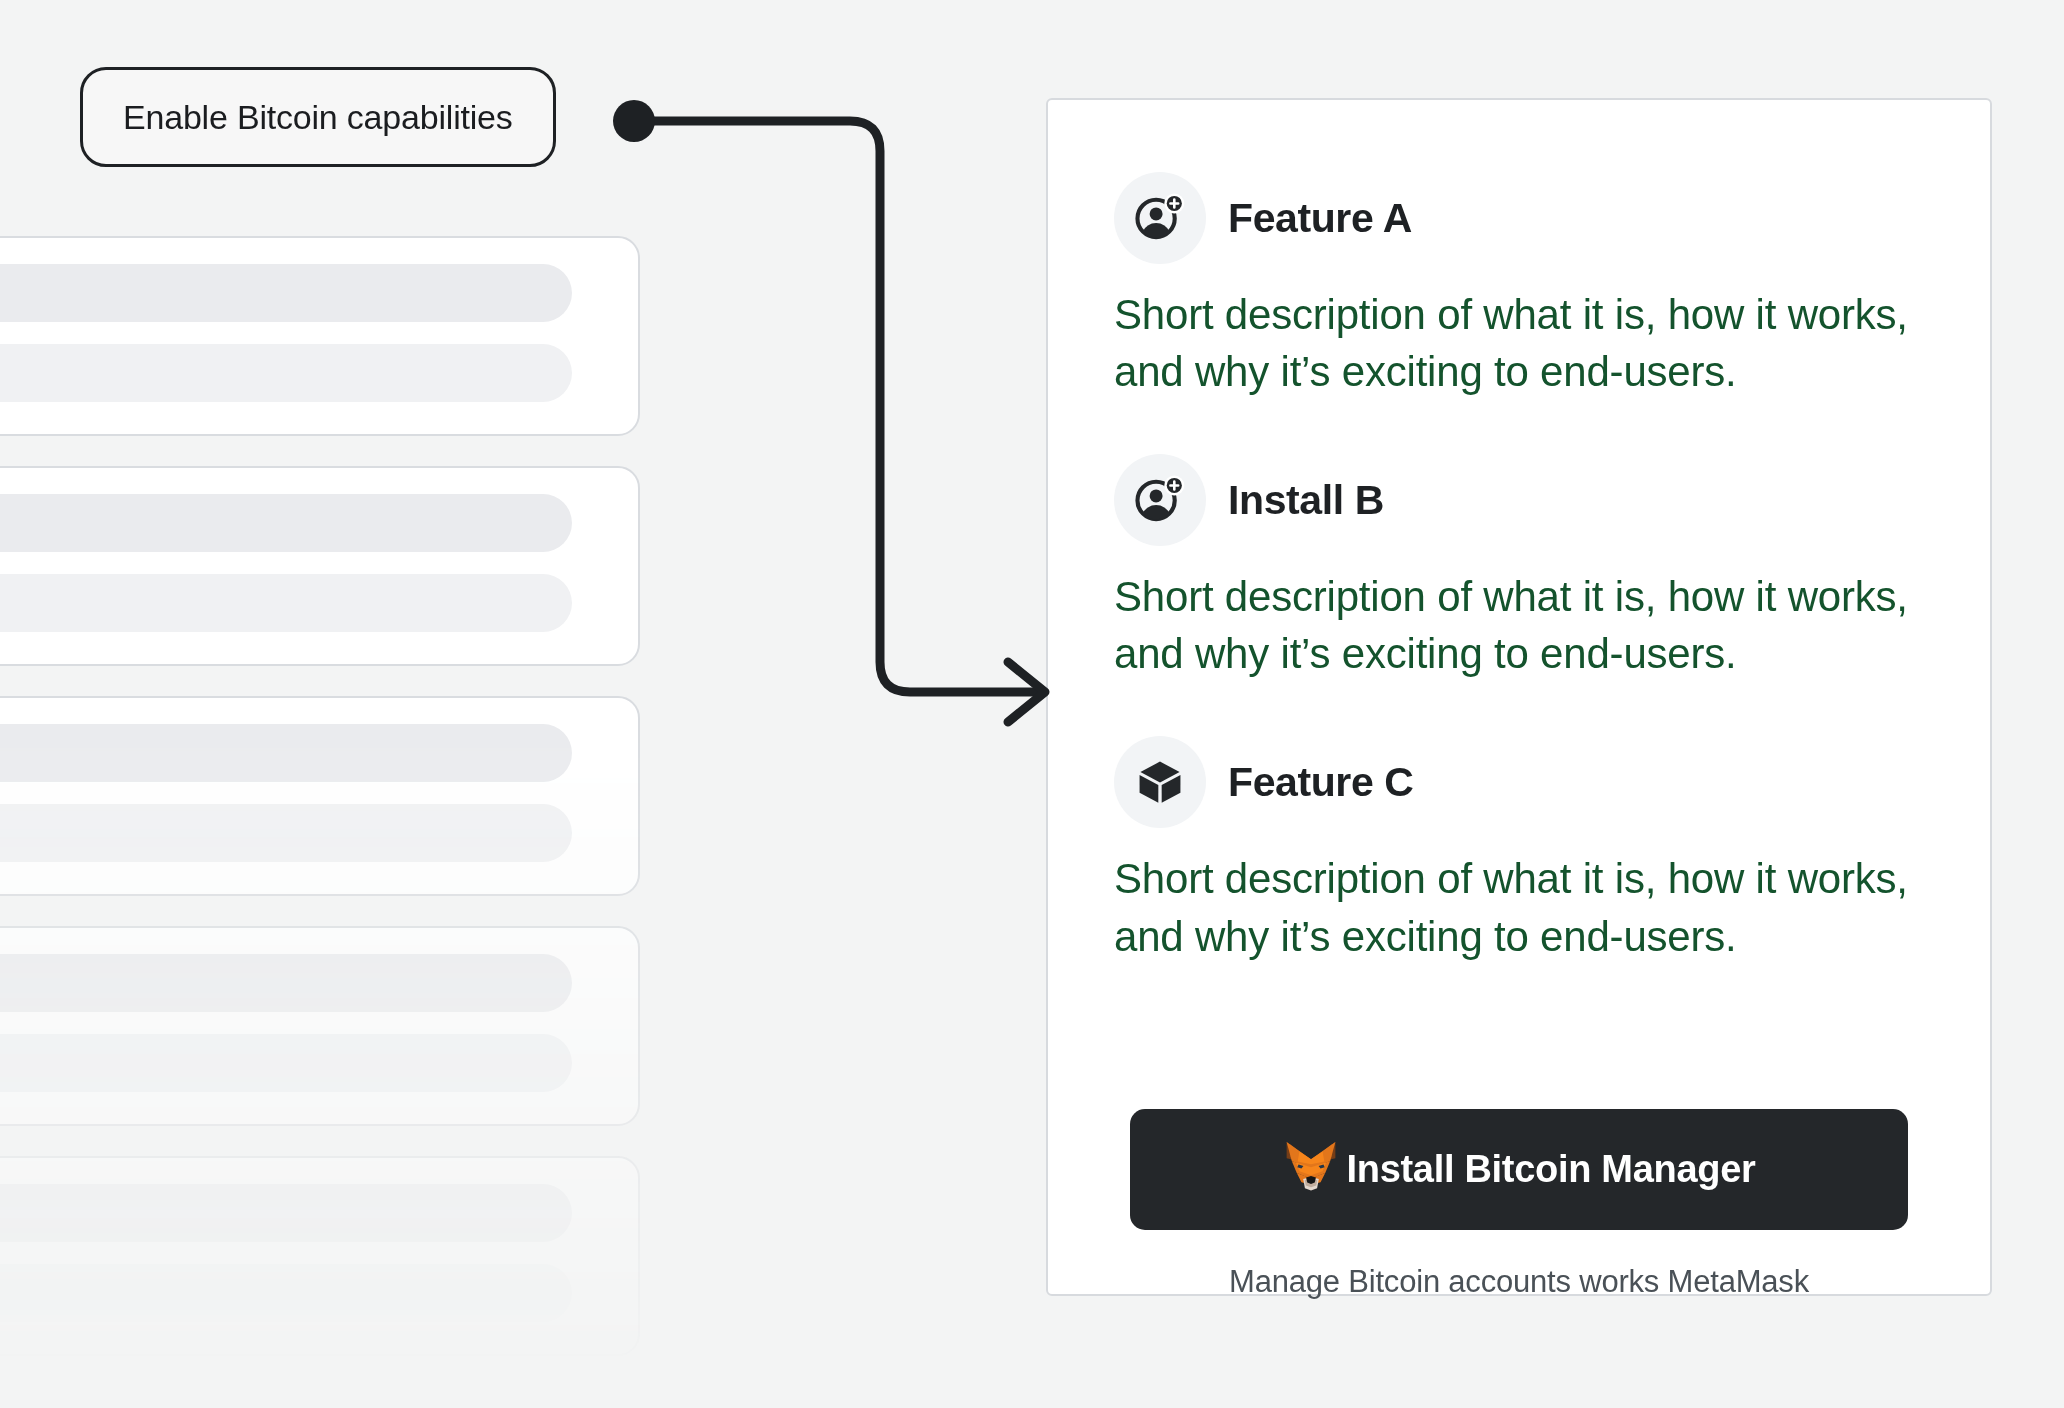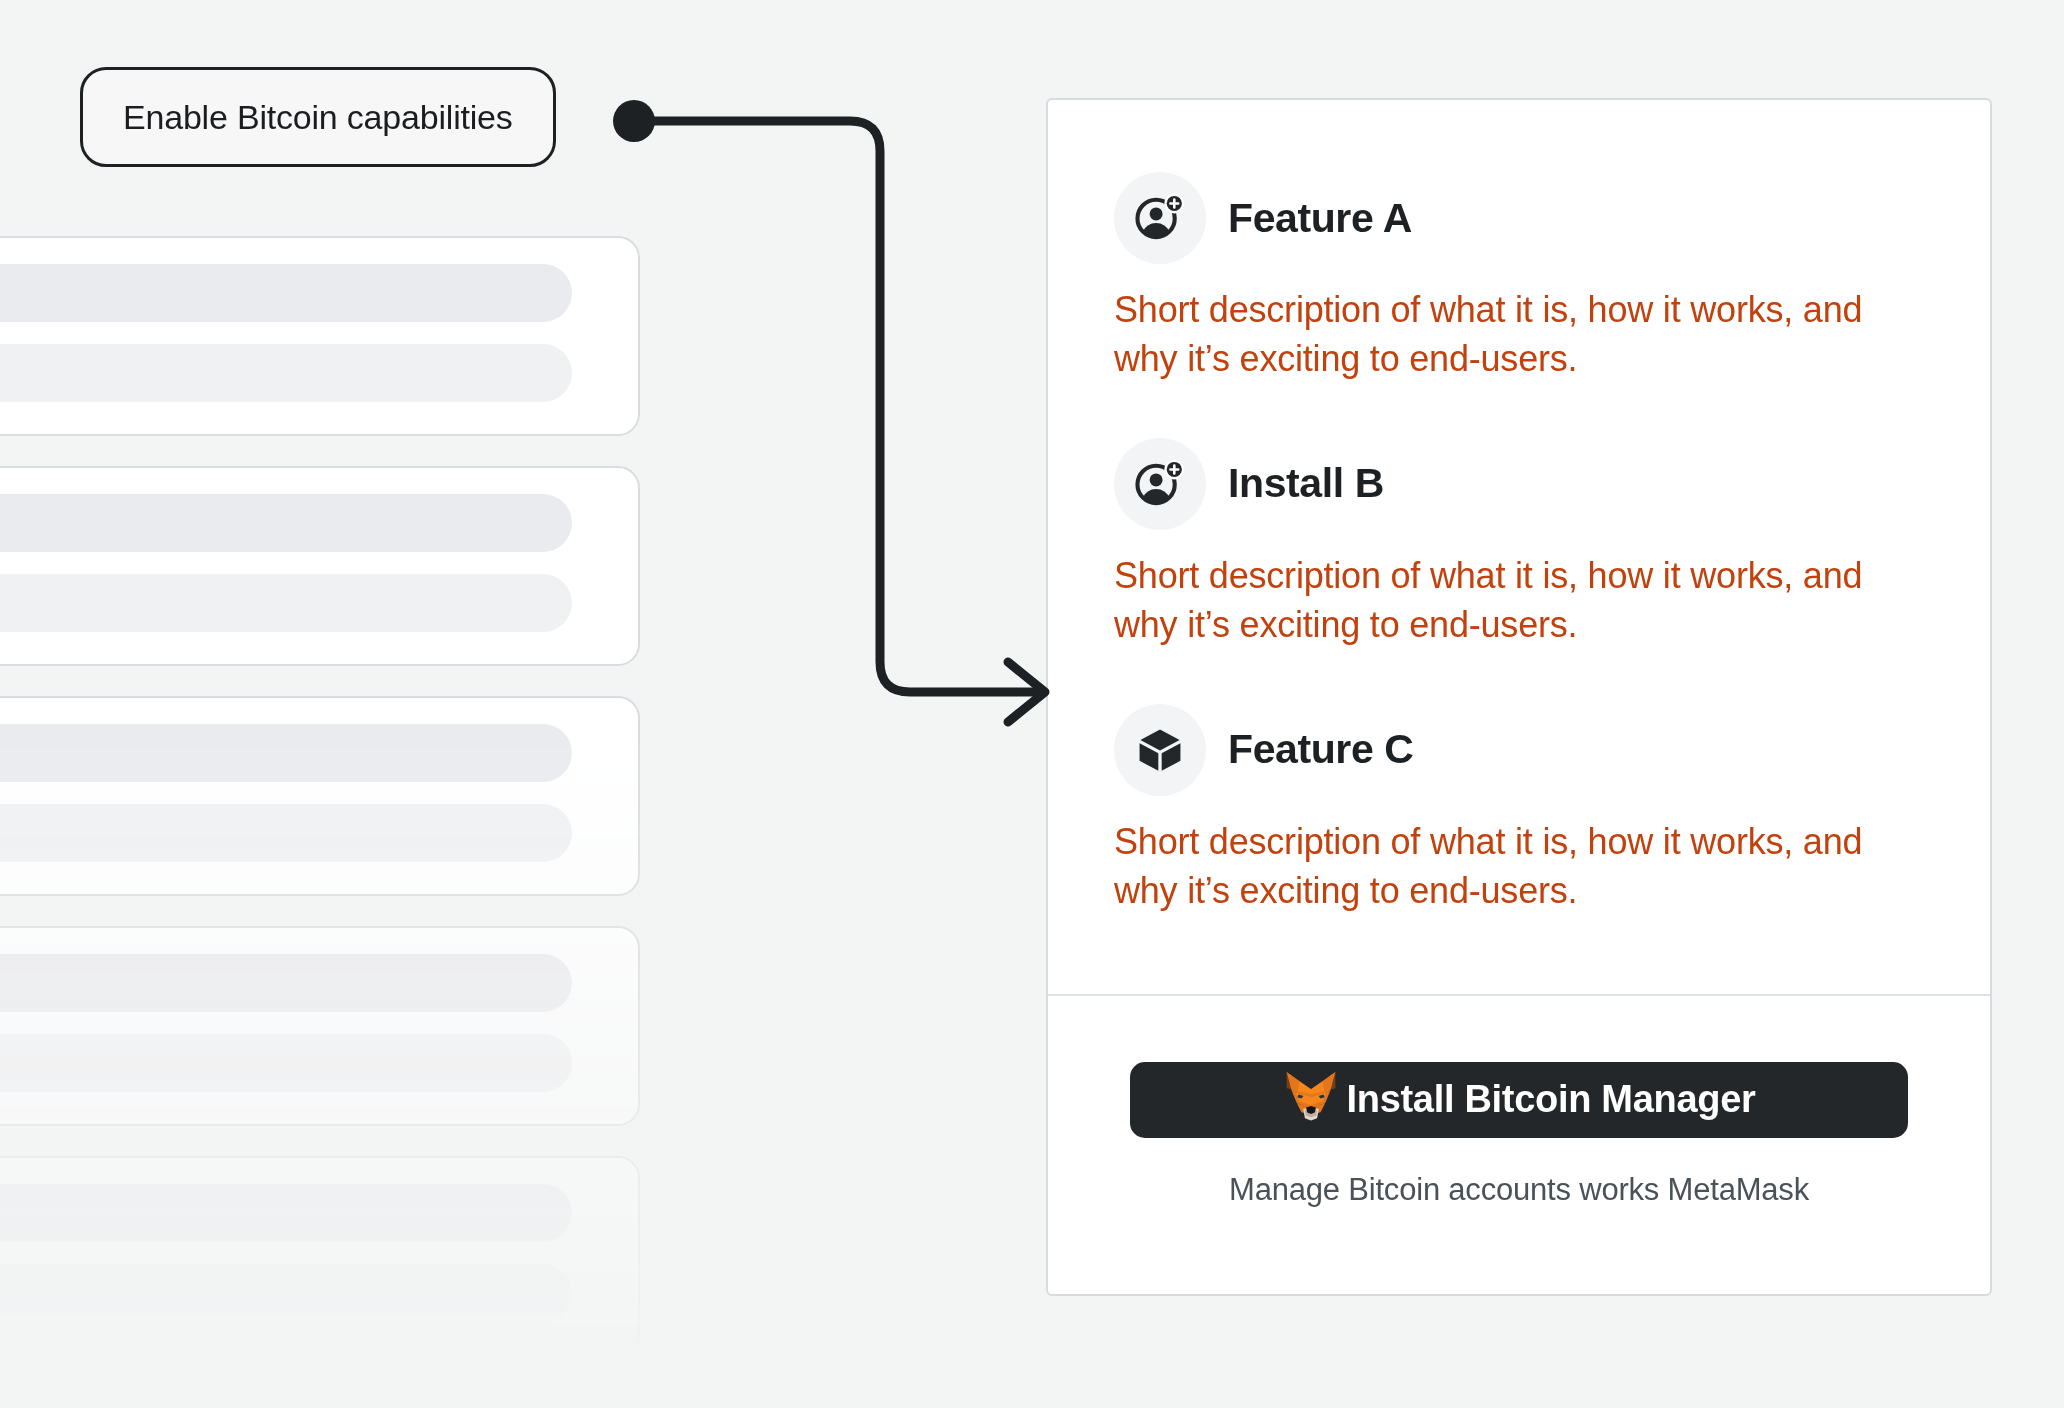--- a/index.html
+++ b/index.html
@@ -131,41 +131,41 @@
   .feature-icon-badge svg { display: block; }
 
   .feature-title {
     font-size: 41px;
     font-weight: bold;
     color: #1E2124;
     letter-spacing: -0.4px;
   }
 
   .feature-desc {
-    font-size: 36px;
+    font-size: 42px;
     line-height: 1.36;
-    color: #c2410c;
+    color: #14532d;
     max-width: 800px;
     letter-spacing: -0.2px;
   }
 
   #card-divider {
     margin-top: 62px;
     height: 2px;
     background: #DFE2E6;
     width: 100%;
   }
 
   #card-footer {
     padding: 66px 82px 0 82px;
   }
 
   #install-button {
     width: 100%;
-    height: 76px;
+    height: 121px;
     background: #24272A;
     border: none;
     border-radius: 15px;
     display: flex;
     align-items: center;
     justify-content: center;
     gap: 6px;
     cursor: pointer;
   }
   #install-button .btn-label {

